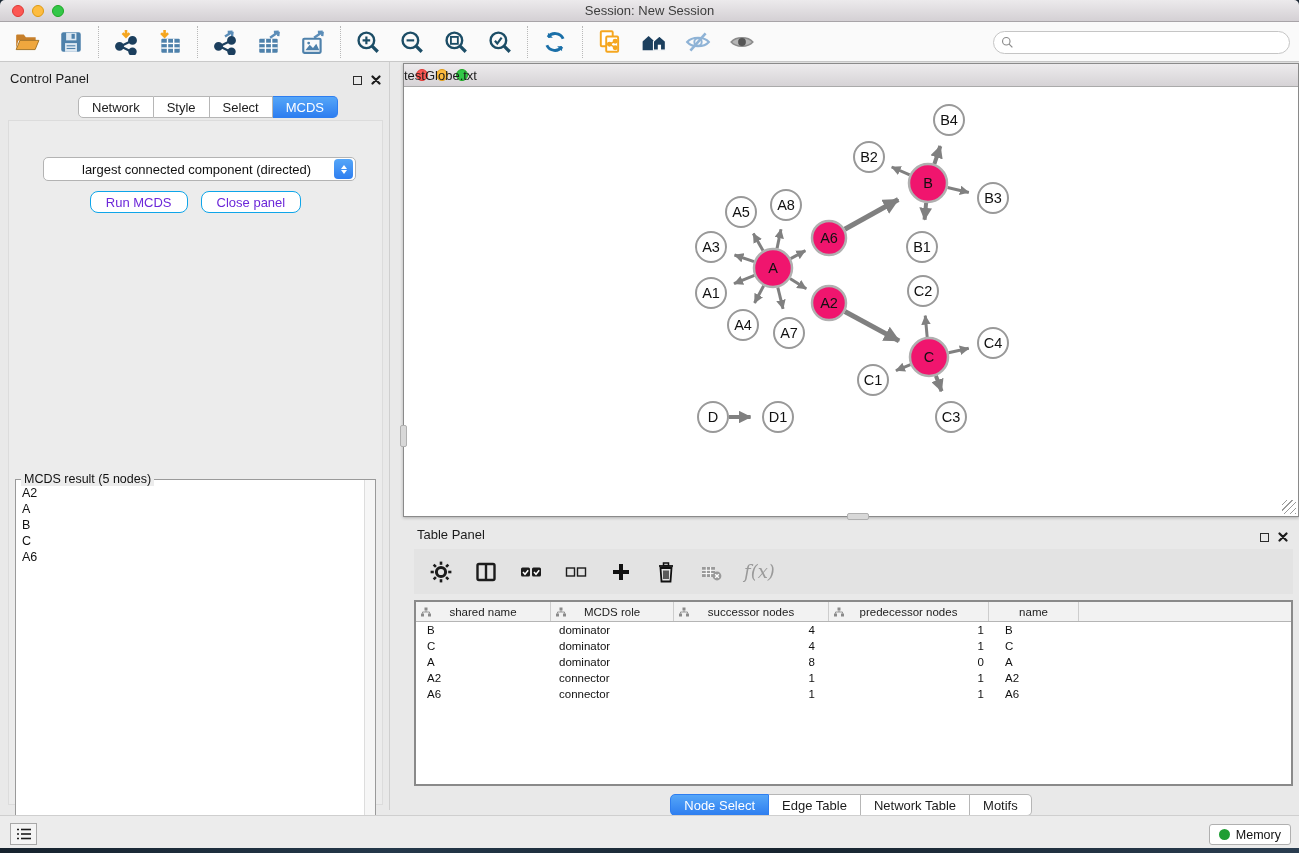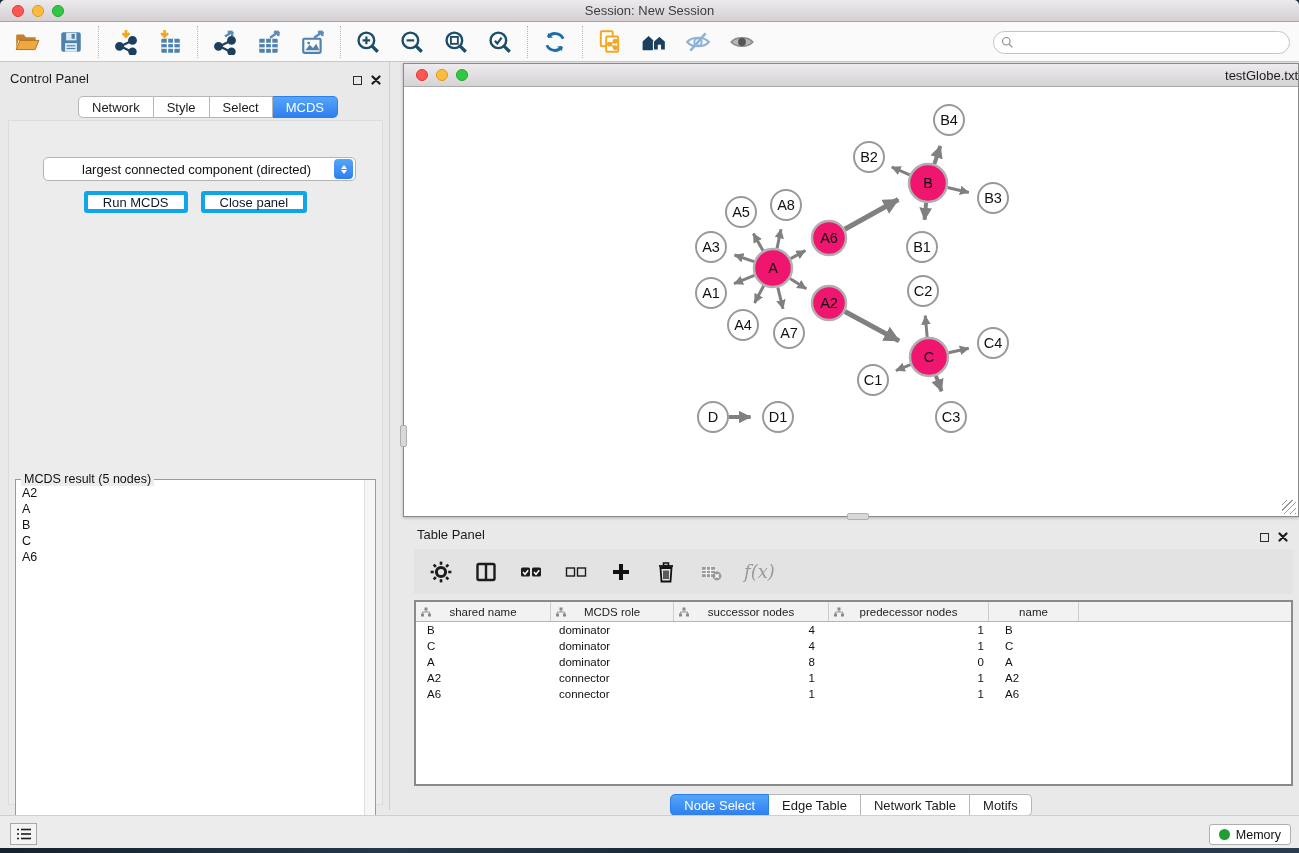--- a/index.html
+++ b/index.html
@@ -57,37 +57,37 @@
     display:flex; align-items:center; }
   #opt-dropdown .dd-text { flex:1; font-size:13px; color:#111; padding-left:9px;
     white-space:nowrap; overflow:hidden;margin-left:29px; }
   .dd-stepper { width:19px; height:20px; margin-right:2px; border-radius:4px;
     background:linear-gradient(#55A6F8,#2E7EF0); display:flex; flex-direction:column;
     align-items:center; justify-content:center; gap:1px; }
   .dd-stepper i { width:0; height:0; border-left:3.5px solid transparent; border-right:3.5px solid transparent; }
   .dd-stepper .up { border-bottom:4px solid #fff; }
   .dd-stepper .dn { border-top:4px solid #fff; }
   .cp-buttons { position:absolute; left:0; right:0; top:70px; display:flex; justify-content:center; gap:13px; }
-  .btn { height:22px; padding:0 15px; background:#fff; border:4px solid #0ea5e9;
-    border-radius:3px; font-size:13px; color:#0f172a; display:flex; align-items:center; }
+  .btn { height:22px; padding:0 15px; background:#fff; border:1px solid #0ea5e9;
+    border-radius:8px; font-size:13px; color:#6d28d9; display:flex; align-items:center; }
   #result-box { position:absolute; left:6px; top:338px; width:361px; height:340px;
     border:1px solid #9a9a9a; background:#fff;margin-top:20px; }
   #result-legend { position:absolute; left:5px; top:-8px; background:#ECECEC;
     padding:0 3px; font-size:12.5px; color:#111; }
   #result-list { position:absolute; left:1px; top:5px; right:12px; bottom:1px;
     font-size:12.5px; color:#111; line-height:16px; padding-left:5px; overflow:hidden; }
   #result-scroll { position:absolute; right:0; top:0; bottom:0; width:11px;
     background:#f6f6f6; border-left:1px solid #ddd; }
 
   
   #net-window { position:absolute; left:403px; top:1px; width:896px; height:454px;
     background:#fff; border:1px solid #8a8a8a; box-shadow:0 1px 3px rgba(0,0,0,.25); }
   #net-titlebar { position:absolute; left:0; top:0; right:0; height:23px;
     background:linear-gradient(#EDEBED,#D6D3D6); border-bottom:1px solid #aaa; }
-  #net-titlebar .title { position:absolute; left:0; right:0; top:4px; text-align:right;
+  #net-titlebar .title { position:absolute; left:0; right:0; top:4px; text-align:left;
     font-size:13px; color:#1c1c1c; }
   #net-canvas { position:absolute; left:0; top:23px; right:0; bottom:0; background:#fff; }
   #resize-grip { position:absolute; right:2px; bottom:2px; width:14px; height:14px;
     background:repeating-linear-gradient(135deg, transparent 0 3px, #9a9a9a 3px 4px); }
   .edge-handle { position:absolute; background:#d8d8d8; border:1px solid #b0b0b0; border-radius:2px; }
   #handle-left { left:-4px; top:361px; width:7px; height:22px; }
   #handle-bottom { left:443px; bottom:-4px; width:22px; height:7px; }
 
   
   #table-panel { position:absolute; left:403px; top:458px; width:896px; height:295px; }

